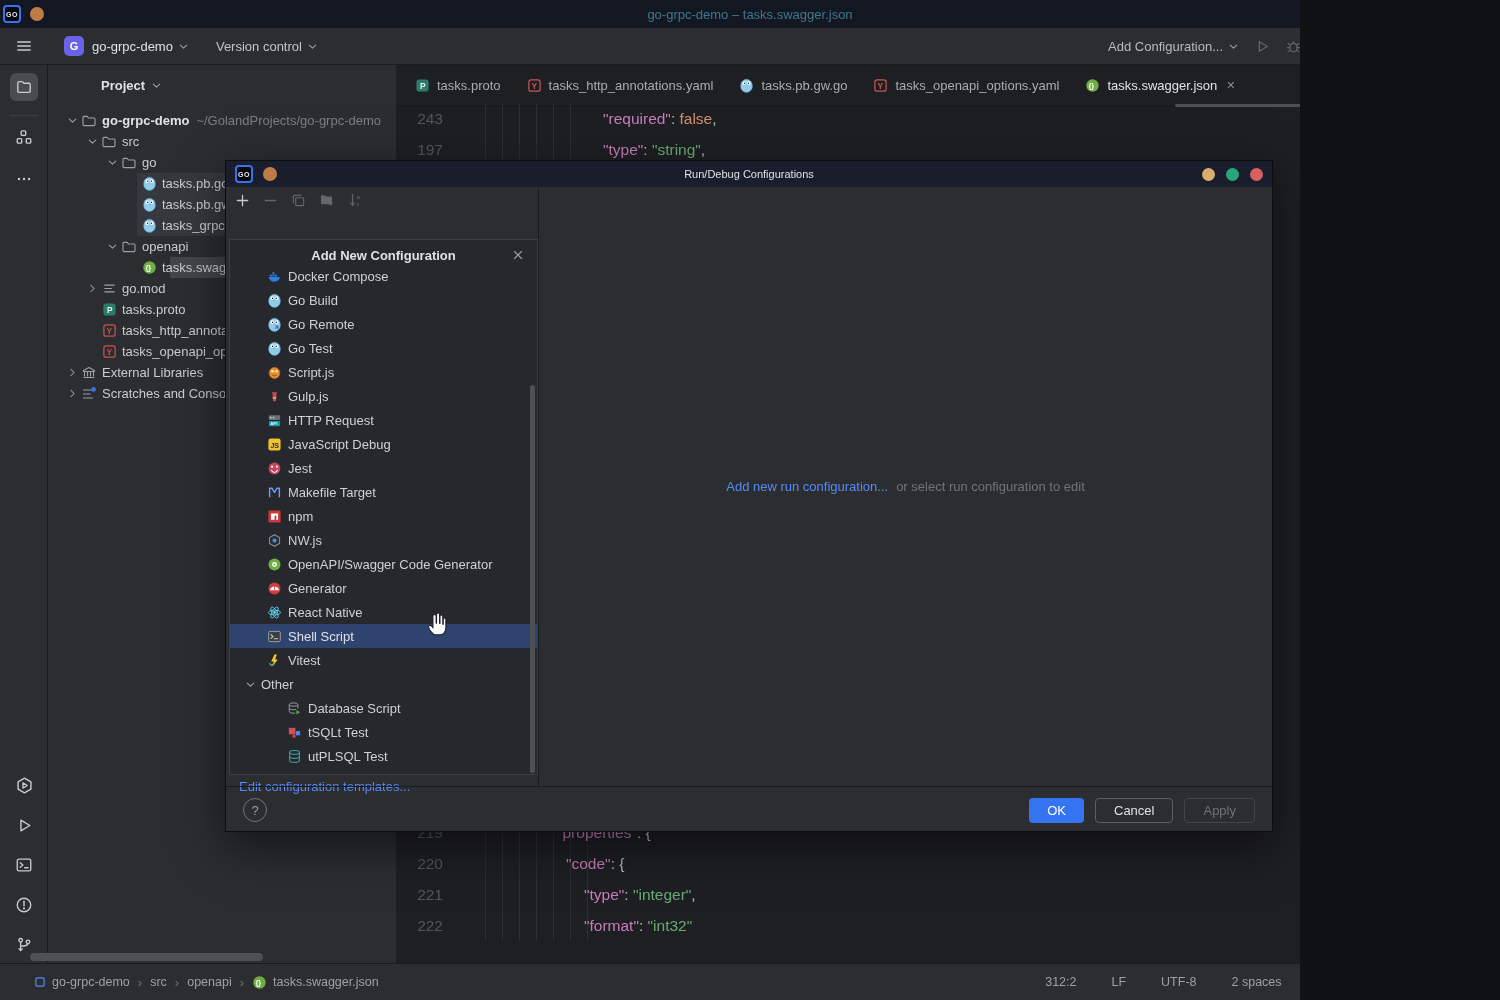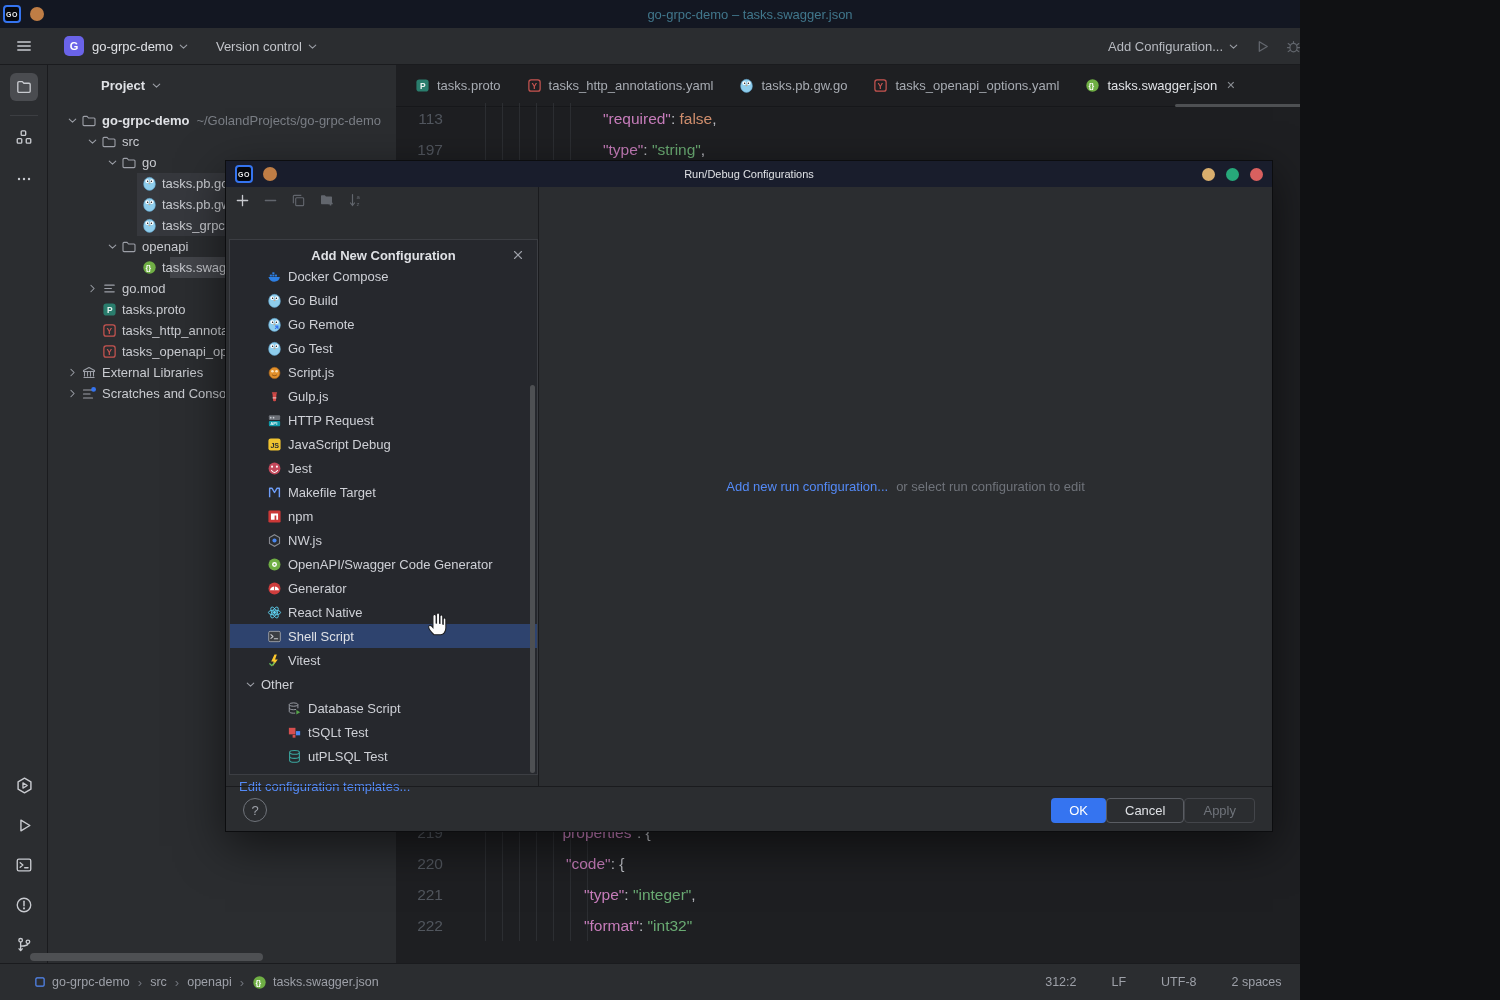--- a/index.html
+++ b/index.html
@@ -509,21 +509,21 @@
               <circle cx="8" cy="12.5" r="1.2" fill="#c8cacf"></circle>
             </svg>
           </span>
         </div>
       </div>
     <div class="scroll-thumb" style="left:779px;top:39px;width:170px;height:3px"></div>
     <div class="guides" style="left:89px;top:38px;width:94px;height:62px"></div>
     <div class="guides" style="left:89px;top:752px;width:105px;height:124px"></div>
     <div id="code-lines">
         <div class="cline" style="top: 38px;">
-          <span class="ln">113</span>
+          <span class="ln">243</span>
           <span class="code" style="left: 207px;"><span class="tk-key">"required"</span><span class="tk-pn">: </span><span class="tk-kw">false</span><span class="tk-pn">,</span></span>
         </div>
         <div class="cline" style="top: 69px;">
           <span class="ln">197</span>
           <span class="code" style="left: 207px;"><span class="tk-key">"type"</span><span class="tk-pn">: </span><span class="tk-str">"string"</span><span class="tk-pn">,</span></span>
         </div>
         <div class="cline" style="top: 752px;">
           <span class="ln">219</span>
           <span class="code" style="left: 161px;"><span class="tk-key">"properties"</span><span class="tk-pn">: {</span></span>
         </div>
@@ -894,21 +894,21 @@
       <div id="edit-templates">Edit configuration templates...</div>
     </div>
 
     <div id="dlg-empty">
       <div id="empty-link">Add new run configuration...</div>
       <div id="empty-hint">or select run configuration to edit</div>
     </div>
 
     <div id="dlg-buttons">
       <div id="help-btn">?</div>
-      <div style="margin-left:auto;display:flex;gap:0">
+      <div style="margin-left:auto;display:flex;gap:11px">
         <div class="btn btn-primary">OK</div>
         <div class="btn btn-outline">Cancel</div>
         <div class="btn btn-disabled">Apply</div>
       </div>
     </div>
   </div>
 
   <div id="cursor" class="abs">
     <svg width="24" height="27" viewBox="0 0 16 18">
         <path d="M6 16.5c-1.9-1.8-3.6-3.9-3.6-5.3 0-.95 1.25-1.35 2.1-.4l.8.95V4.1c0-1.5 2.1-1.5 2.1 0v4.6l.3.05V3.1c0-1.5 2-1.5 2 0v5.8l.3.07V4.3c0-1.35 1.85-1.35 1.85 0v5.1l.3.1V6.3c0-1.25 1.75-1.25 1.75 0v5.6c0 2.9-1.7 4.6-3.4 4.6z" fill="#fdfdfd" stroke="#1e1f22" stroke-width=".7"></path>

